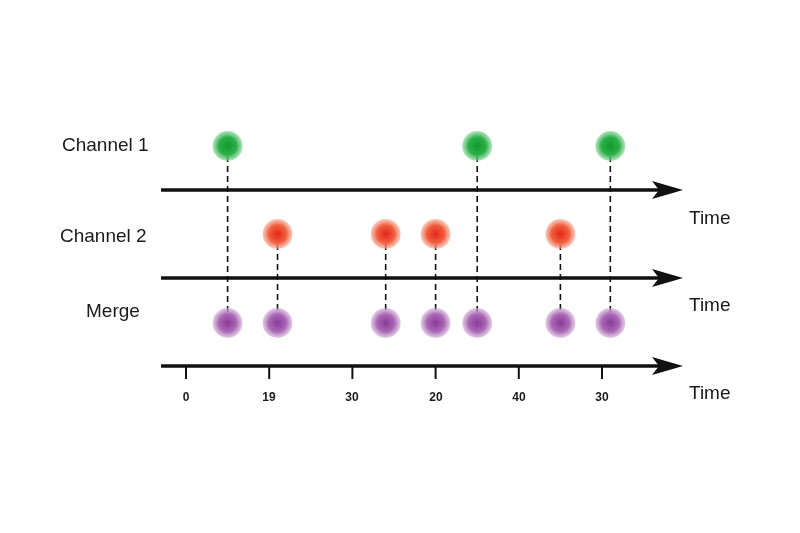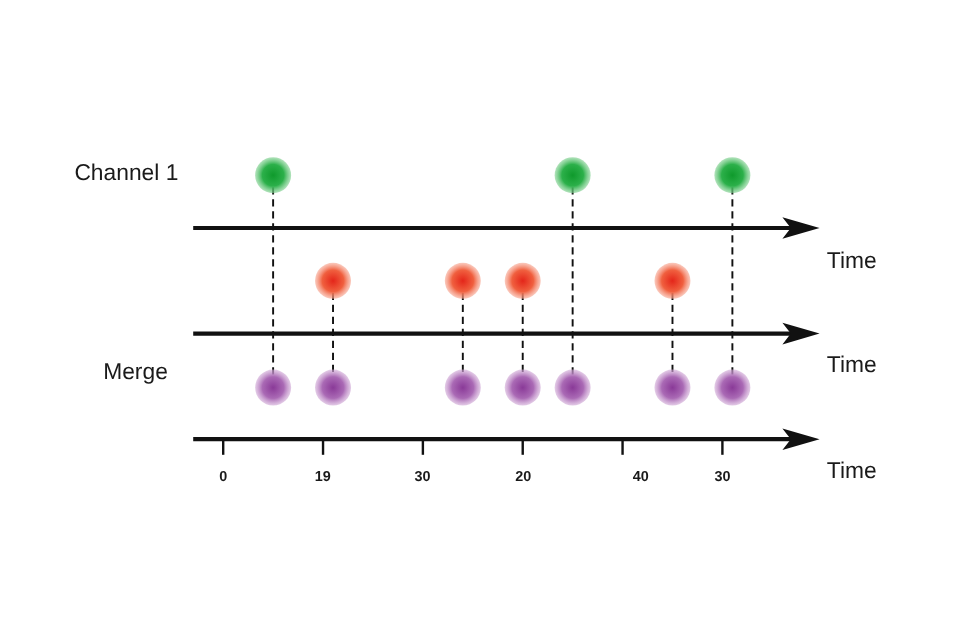--- a/index.html
+++ b/index.html
@@ -66,25 +66,26 @@
         <circle cx="277.52" cy="323" r="15" fill="url(#gPurple)"></circle>
         <circle cx="385.68" cy="323" r="15" fill="url(#gPurple)"></circle>
         <circle cx="435.6" cy="323" r="15" fill="url(#gPurple)"></circle>
         <circle cx="477.2" cy="323" r="15" fill="url(#gPurple)"></circle>
         <circle cx="560.4000000000001" cy="323" r="15" fill="url(#gPurple)"></circle>
         <circle cx="610.3199999999999" cy="323" r="15" fill="url(#gPurple)"></circle>
       </g>
   </svg>
 
   <div class="row-label" style="left:62px;top:134px;">Channel 1</div>
+  <div class="row-label" style="left:60px;top:225px;">Channel 2</div>
   <div class="row-label" style="left:86px;top:300px;">Merge</div>
 
   <div class="time-label" style="left:689px;top:179px;">Time</div>
   <div class="time-label" style="left:689px;top:266px;">Time</div>
   <div class="time-label" style="left:689px;top:354px;">Time</div>
 
   <div class="tick-label" style="left:186px;top:390px;">0</div>
   <div class="tick-label" style="left:269px;top:390px;">19</div>
   <div class="tick-label" style="left:352px;top:390px;">30</div>
   <div class="tick-label" style="left:436px;top:390px;">20</div>
-  <div class="tick-label" style="left:519px;top:390px;margin-left:15px;">40</div>
+  <div class="tick-label" style="left:519px;top:390px;">40</div>
   <div class="tick-label" style="left:602px;top:390px;">30</div>
 </div>
 
 </body></html>

